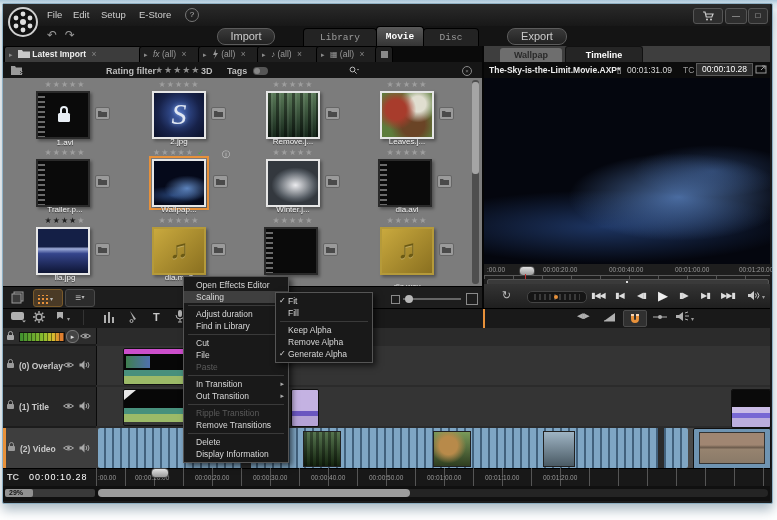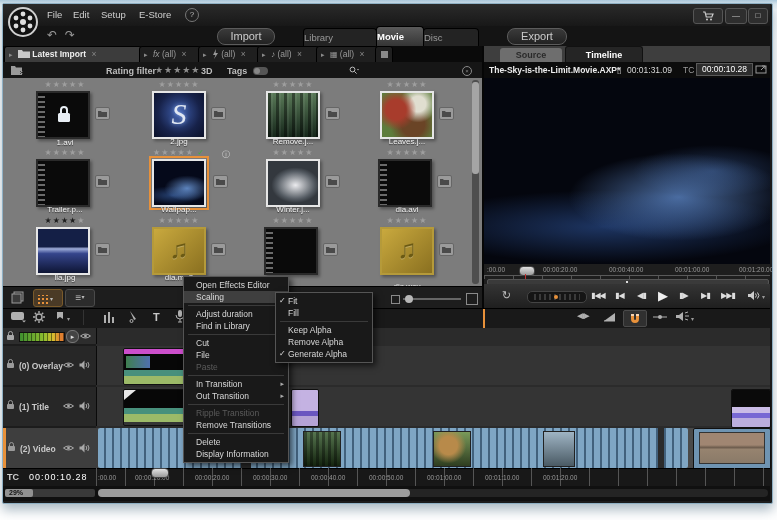--- a/index.html
+++ b/index.html
@@ -11,21 +11,21 @@
   
   .menubar{left:0;top:0;width:767px;height:22px;background:linear-gradient(#2a2a2a,#181818);}
   .menu-item{top:5px;color:#cfcfcf;font-size:9.5px;cursor:default;}
   .helpbtn{top:4px;width:12px;height:12px;border:1px solid #777;border-radius:50%;color:#bbb;font-size:8px;text-align:center;line-height:12px;}
   .winbtn{top:4px;height:14px;background:#2e2e2e;border:1px solid #555;border-radius:3px;color:#ccc;font-size:8px;text-align:center;line-height:13px;}
   .logo{left:5px;top:3px;width:30px;height:30px;z-index:5;}
   
   .modebar{left:0;top:22px;width:767px;height:20px;background:#141414;}
   .undoredo{color:#9a9a9a;font-size:12px;top:24px;}
   .pillbtn{height:15px;background:linear-gradient(#3a3a3a,#222);border:1px solid #5c5c5c;border-radius:8px;color:#ccc;font-size:11px;text-align:center;line-height:14px;}
-  .modetab{height:18px;background:#232323;border:1px solid #000;border-bottom:none;border-radius:4px 4px 0 0;color:#9a9a9a;font-size:9.5px;line-height:17px;}
+  .modetab{height:18px;background:#232323;border:1px solid #000;border-bottom:none;border-radius:4px 4px 0 0;color:#9a9a9a;font-size:9.5px;text-align:center;line-height:17px;font-family:Liberation Mono, monospace;}
   .modetab.active{background:linear-gradient(#5a5a5a,#333);color:#fff;font-weight:bold;height:20px;line-height:19px;}
   
   .libtabs{left:0;top:42px;width:479px;height:16px;background:#0a0a0a;}
   .libtab{top:42px;height:16px;background:#1f1f1f;border:1px solid #000;border-radius:3px 3px 0 0;color:#9a9a9a;font-size:8.5px;line-height:15px;white-space:nowrap;}
   .libtab.active{background:#3c3c3c;color:#eee;}
   .libtab .x{color:#888;margin-left:3px;}
   .caret{color:#8a8a8a;font-size:7px;margin-right:3px;}
   
   .filterbar{left:0;top:58px;width:479px;height:16px;background:#161616;border-bottom:1px solid #000;}
   .search{left:342px;top:60px;width:128px;height:11px;background:#060606;border:1px solid #9a9a9a;border-radius:7px;color:#bbb;font-style:italic;font-size:7.5px;padding:0 10px 0 16px;outline:none;font-family:"Liberation Sans",sans-serif;}
@@ -352,21 +352,21 @@
     <span>≡</span><span style="font-size:6px;vertical-align:2px">▾</span>
   </div>
   <div class="abs" style="left:388px;top:291px;width:7px;height:7px;border:1px solid #8a8a8a"></div>
   <div class="abs" style="left:400px;top:294px;width:58px;height:2px;background:#666">
     <div style="position:absolute;left:2px;top:-3px;width:8px;height:8px;border-radius:4px;background:#b8b8b8"></div>
   </div>
   <div class="abs" style="left:463px;top:289px;width:10px;height:10px;border:1px solid #8a8a8a"></div>
 
   <div class="abs pdivider"></div>
   <div class="abs ptabsrow"></div>
-  <div class="abs ptab src" style="left:497px;width:62px">Source</div>
+  <div class="abs ptab src" style="left:497px;width:62px">Wallpap</div>
   <div class="abs ptab tl" style="left:562px;width:76px">Timeline</div>
   <div class="abs infobar"></div>
   <div class="abs b" style="left:486px;top:61px;color:#ededed;font-size:8.5px">The-Sky-is-the-Limit.Movie.AXP*</div>
   <div class="abs" style="left:614px;top:61px;color:#9a9a9a;font-size:8px">[]</div>
   <div class="abs" style="left:624px;top:61px;color:#d8d8d8;font-size:8.5px">00:01:31.09</div>
   <div class="abs" style="left:680px;top:61px;color:#9a9a9a;font-size:8.5px">TC</div>
   <div class="abs" style="left:693px;top:59px;width:55px;height:11px;background:#2d2d2d;border:1px solid #5a5a5a;color:#fff;font-size:8.5px;text-align:center;line-height:11px">00:00:10.28</div>
   <div class="abs" style="left:752px;top:60px">
       <svg width="12" height="10" viewBox="0 0 12 10">
         <rect x="1" y="2" width="10" height="7" fill="none" stroke="#9a9a9a"></rect>

